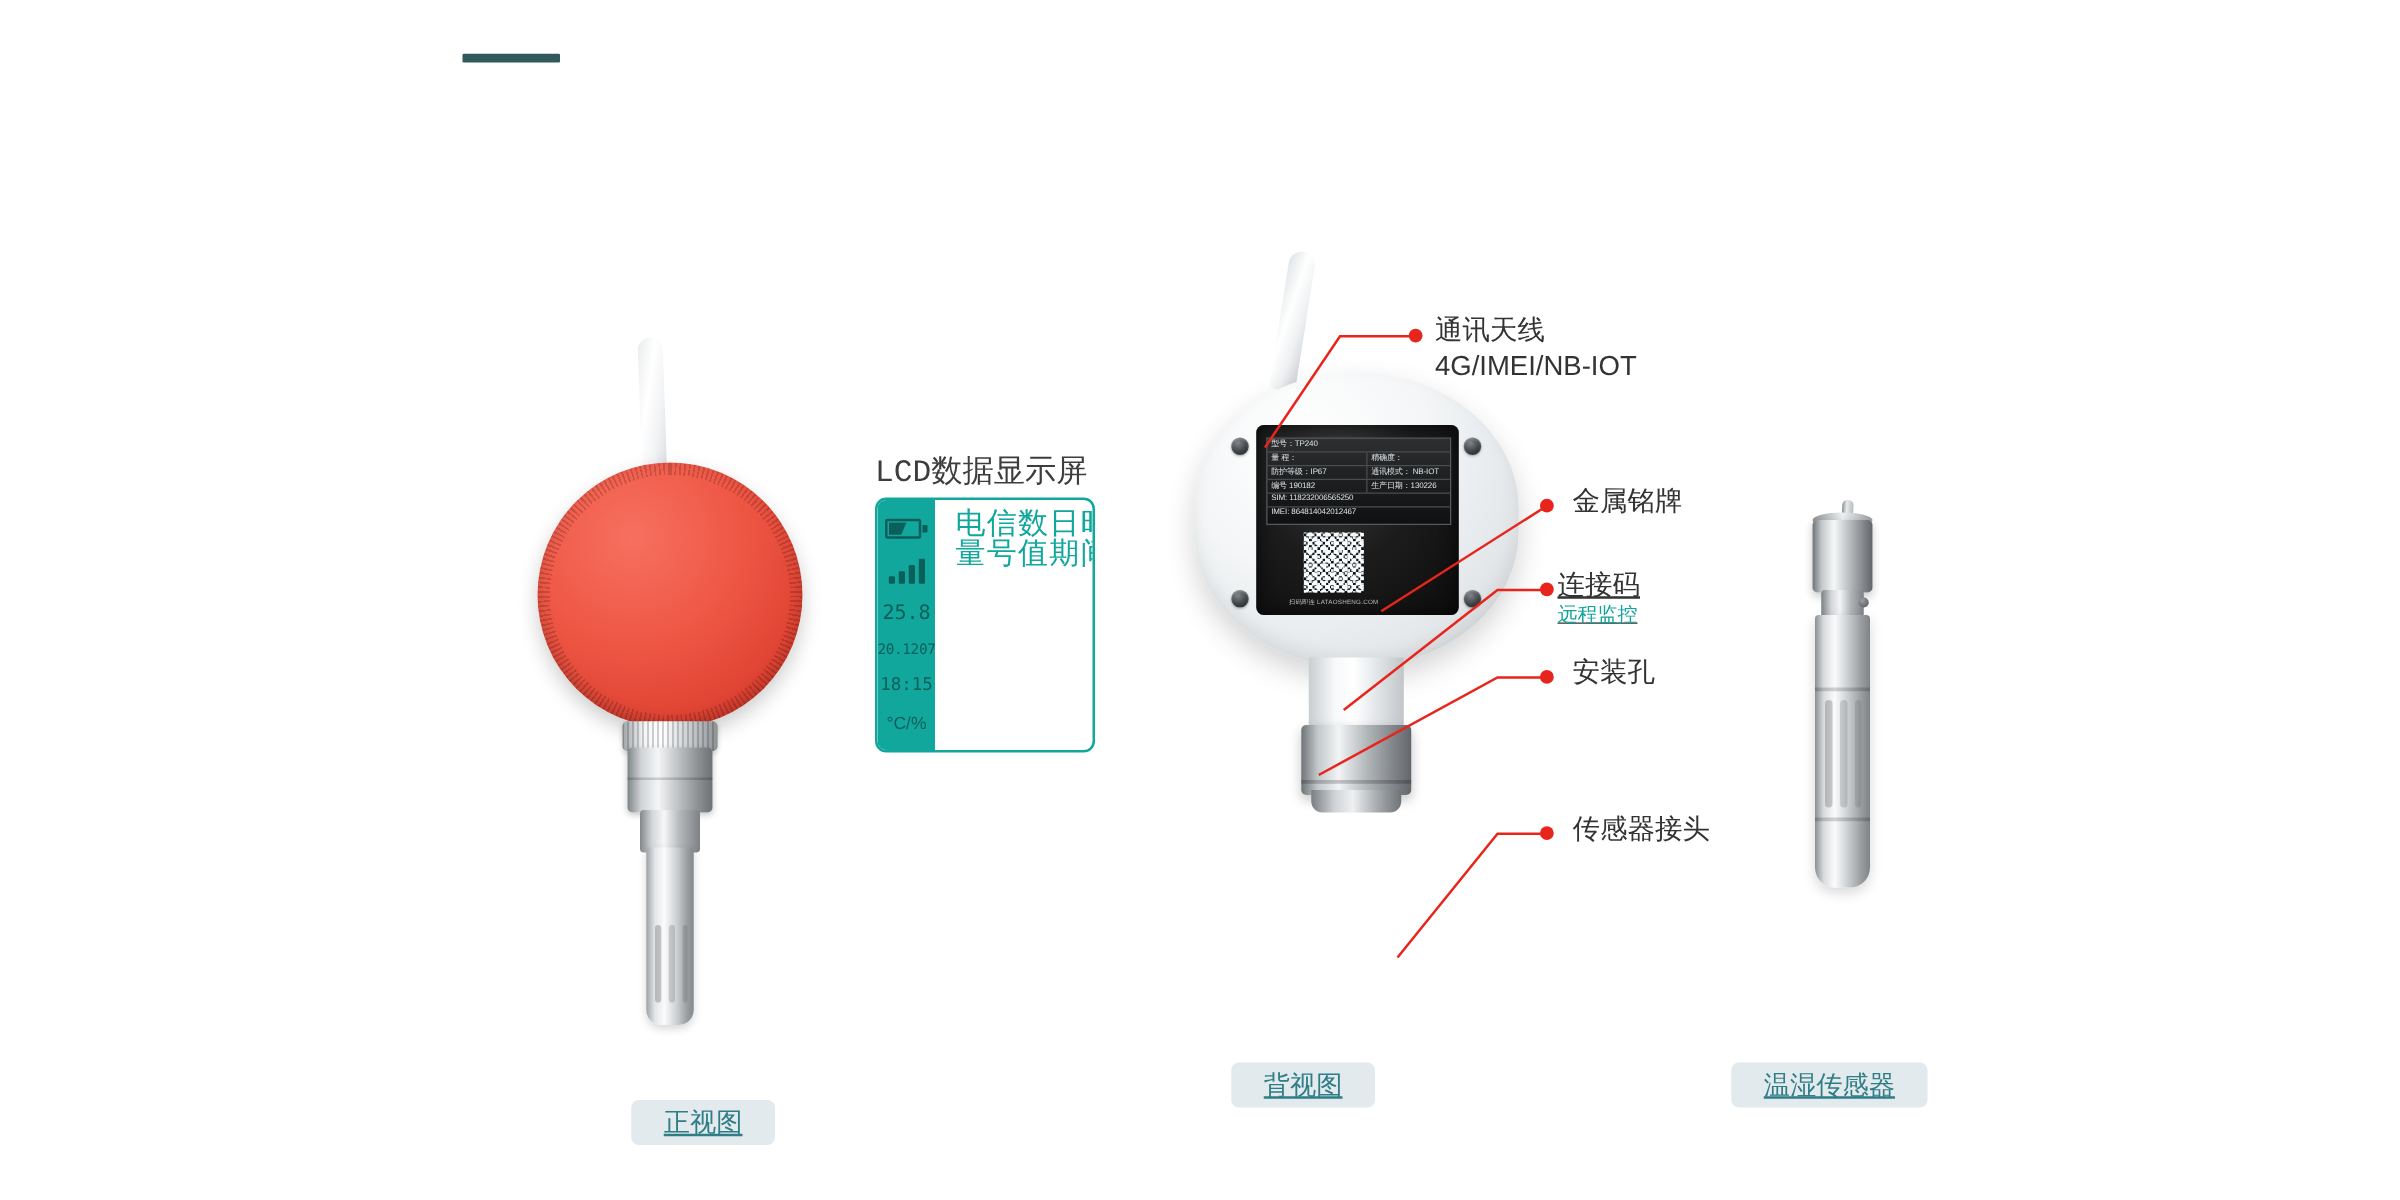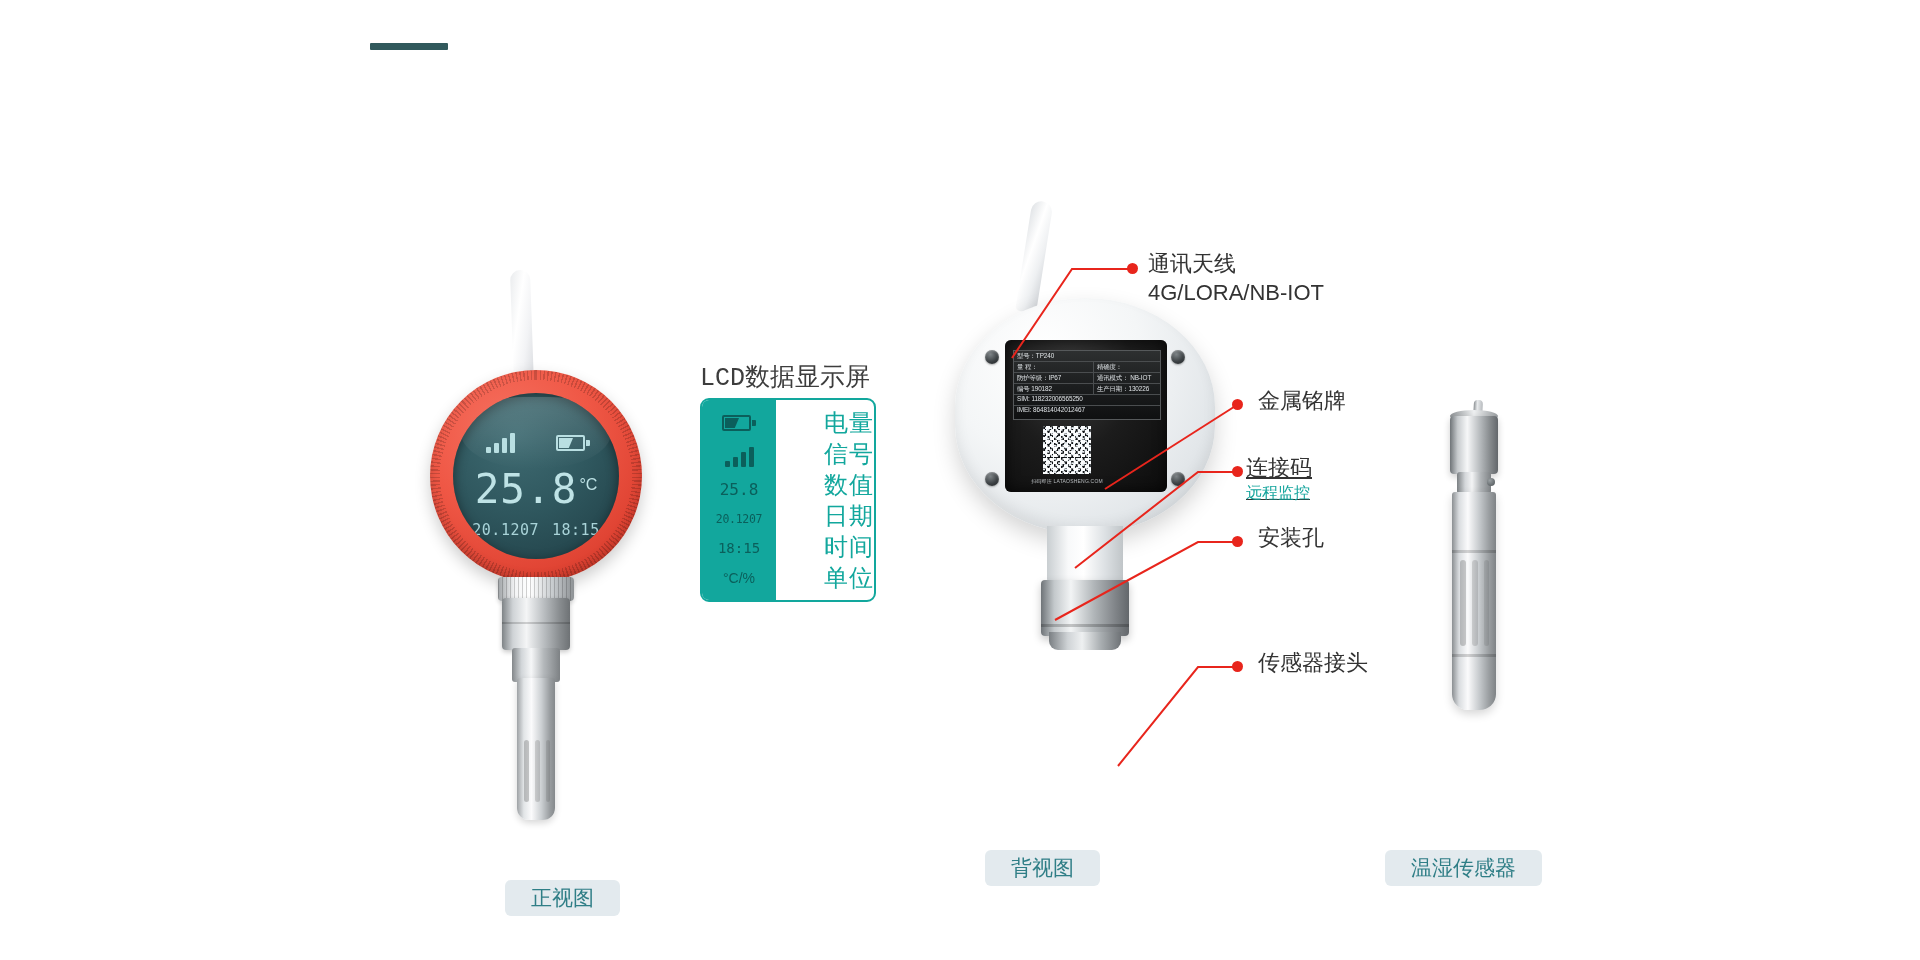--- a/index.html
+++ b/index.html
@@ -38,22 +38,22 @@
   #lcd-legend-panel{
     left:700px;top:398px;width:172px;height:200px;
     border:2px solid #12a79d;border-radius:9px;overflow:hidden;
     display:flex;background:#ffffff;
   }
   #lcd-legend-panel .lg-left{
     width:74px;background:#12a79d;display:flex;flex-direction:column;
     align-items:center;justify-content:space-around;padding:7px 0;
   }
   #lcd-legend-panel .lg-right{
-    flex:1;display:flex;flex-direction:column;
-    align-items:flex-end;justify-content:space-around;padding:7px 0;
+    flex:1;display:flex;flex-direction:row;
+    align-items:flex-start;justify-content:space-around;padding:7px 16px;
   }
   .lg-right span{
     font-size:24px;color:#12a79d;line-height:1;letter-spacing:1px;
   }
   .lg-val{
     font-family:"DejaVu Sans Mono","Liberation Mono",monospace;
     color:#0b5f5b;line-height:1;
   }
   .lg-val.v-num{font-size:16px;}
   .lg-val.v-date{font-size:11.5px;letter-spacing:-.3px;}
@@ -287,21 +287,21 @@
   #co-antenna-dot{left:1127px;top:263px;}
   #co-nameplate-dot{left:1232px;top:399px;}
   #co-qr-dot{left:1232px;top:466px;}
   #co-hole-dot{left:1232px;top:536px;}
   #co-connector-dot{left:1232px;top:661px;}
 
   
   .caption-pill{
     height:36px;padding:0 26px;border-radius:6px;
     background:#e3eaee;color:#2f7e86;font-size:21px;
-    display:flex;align-items:center;justify-content:center;white-space:nowrap;
+    display:flex;align-items:center;justify-content:center;white-space:nowrap;text-decoration:underline;
   }
   #caption-front{left:505px;top:880px;}
   #caption-back{left:985px;top:850px;}
   #caption-sensor{left:1385px;top:850px;}
 </style>
 </head>
 <body>
 
 <div class="stage">
 
@@ -337,40 +337,20 @@
       <span>日期</span>
       <span>时间</span>
       <span>单位</span>
     </div>
   </div>
 
   <div class="abs" id="device-front">
     <div class="abs" id="front-antenna"></div>
     <div class="abs" id="front-bezel"></div>
     <div class="abs" id="front-bezel-knurl"></div>
-    <div class="abs" id="front-screen">
-      <div class="abs" id="front-glare"></div>
-      <div class="abs sig" id="front-signal">
-          <i></i>
-          <i></i>
-          <i></i>
-          <i></i>
-        </div>
-      <div class="abs batt" id="front-battery">
-        <div class="shell"></div>
-          <div class="fill"></div>
-          <div class="tip"></div>
-      </div>
-      <div class="abs" id="front-reading">
-        <span class="num">25.8</span><span class="unit">°C</span>
-      </div>
-      <div class="abs" id="front-datetime">
-        <span>20.1207</span><span class="t">18:15</span>
-      </div>
-    </div>
     <div class="abs" id="front-collar"></div>
     <div class="abs" id="front-collar-teeth"></div>
     <div class="abs" id="front-hex"></div>
     <div class="abs" id="front-hex-line"></div>
     <div class="abs" id="front-neck"></div>
     <div class="abs" id="front-probe"></div>
     <div class="abs" id="front-probe-slot1"></div>
     <div class="abs" id="front-probe-slot2"></div>
     <div class="abs" id="front-probe-slot3"></div>
   </div>
@@ -444,21 +424,21 @@
   </svg>
 
   <div class="abs callout-dot" id="co-antenna-dot"></div>
   <div class="abs callout-dot" id="co-nameplate-dot"></div>
   <div class="abs callout-dot" id="co-qr-dot"></div>
   <div class="abs callout-dot" id="co-hole-dot"></div>
   <div class="abs callout-dot" id="co-connector-dot"></div>
 
   <div class="abs callout-label" id="co-antenna-label">
     <div>通讯天线</div>
-    <div>4G/LORA/NB-IOT</div>
+    <div>4G/IMEI/NB-IOT</div>
   </div>
 
   <div class="abs callout-label" id="co-nameplate-label">
     <div>金属铭牌</div>
   </div>
 
   <div class="abs callout-label" id="co-qr-label">
     <div>连接码</div>
     <div class="callout-sub">远程监控</div>
   </div>

